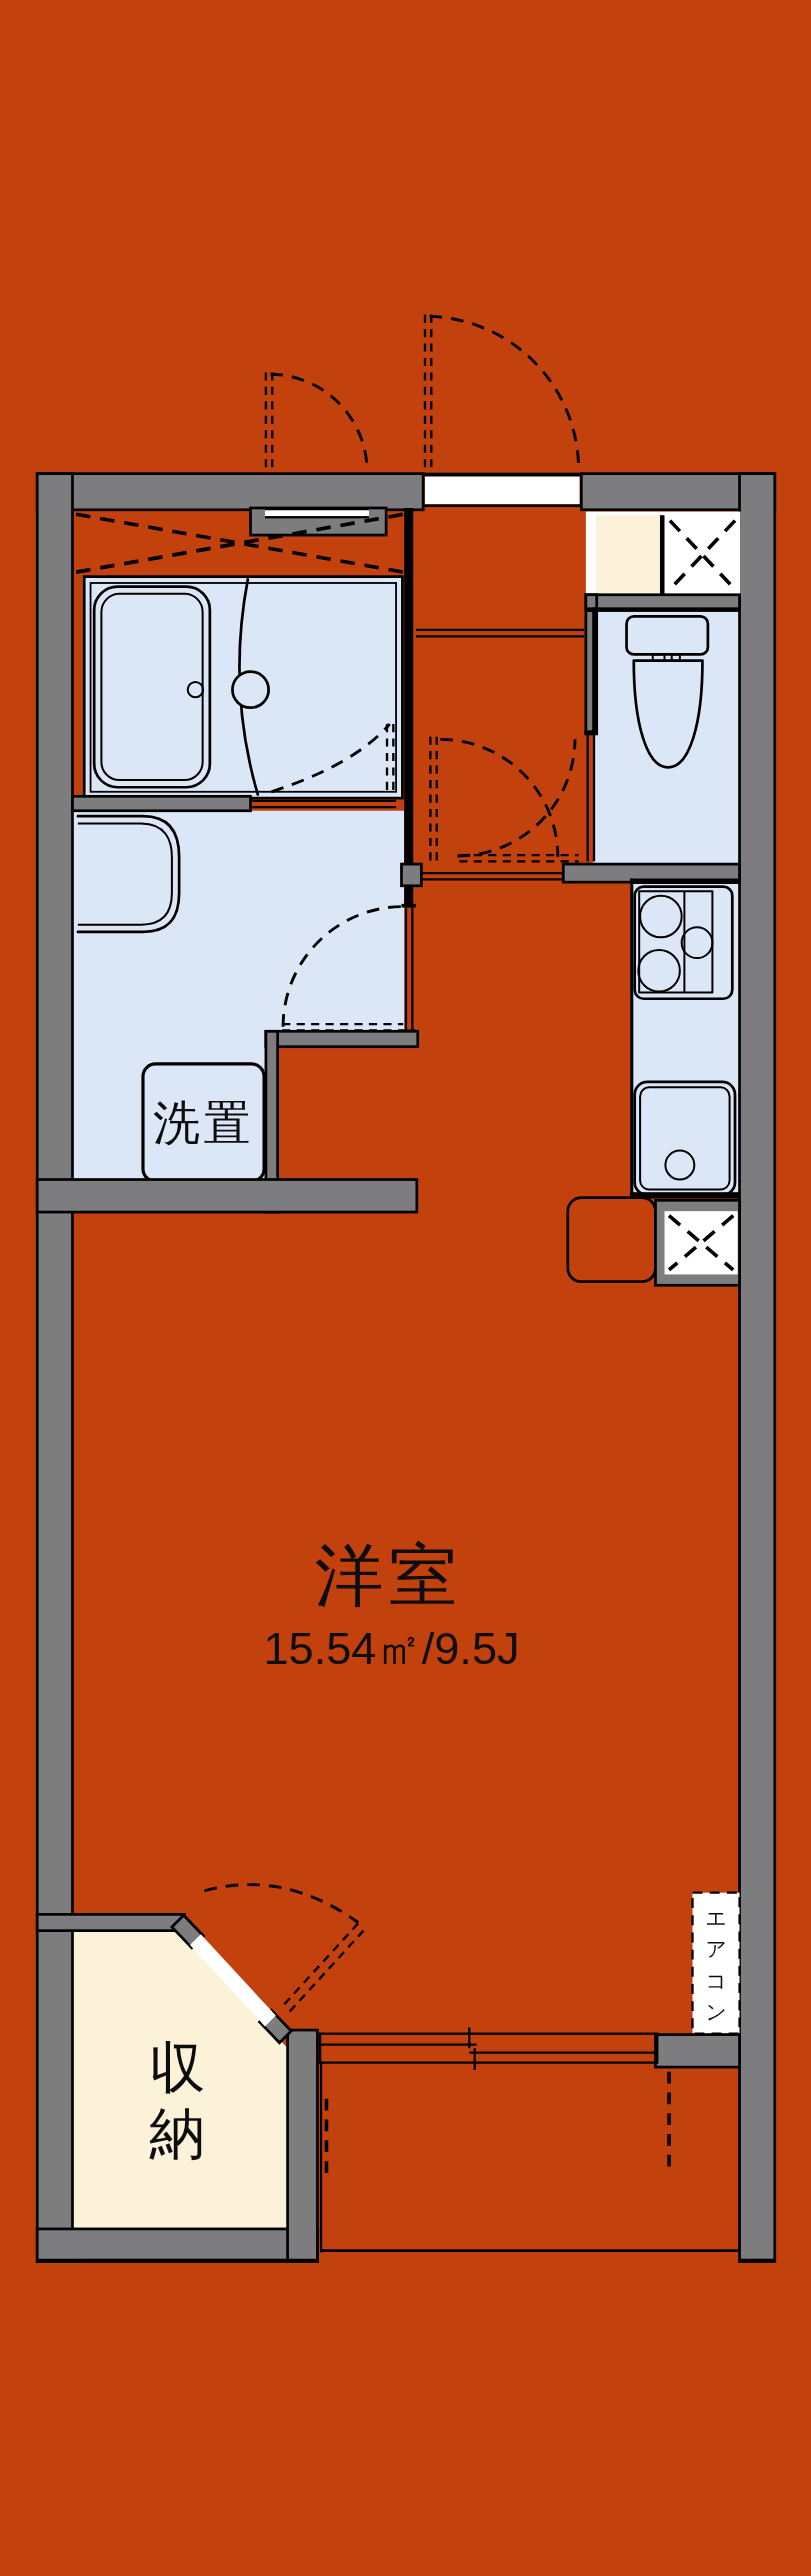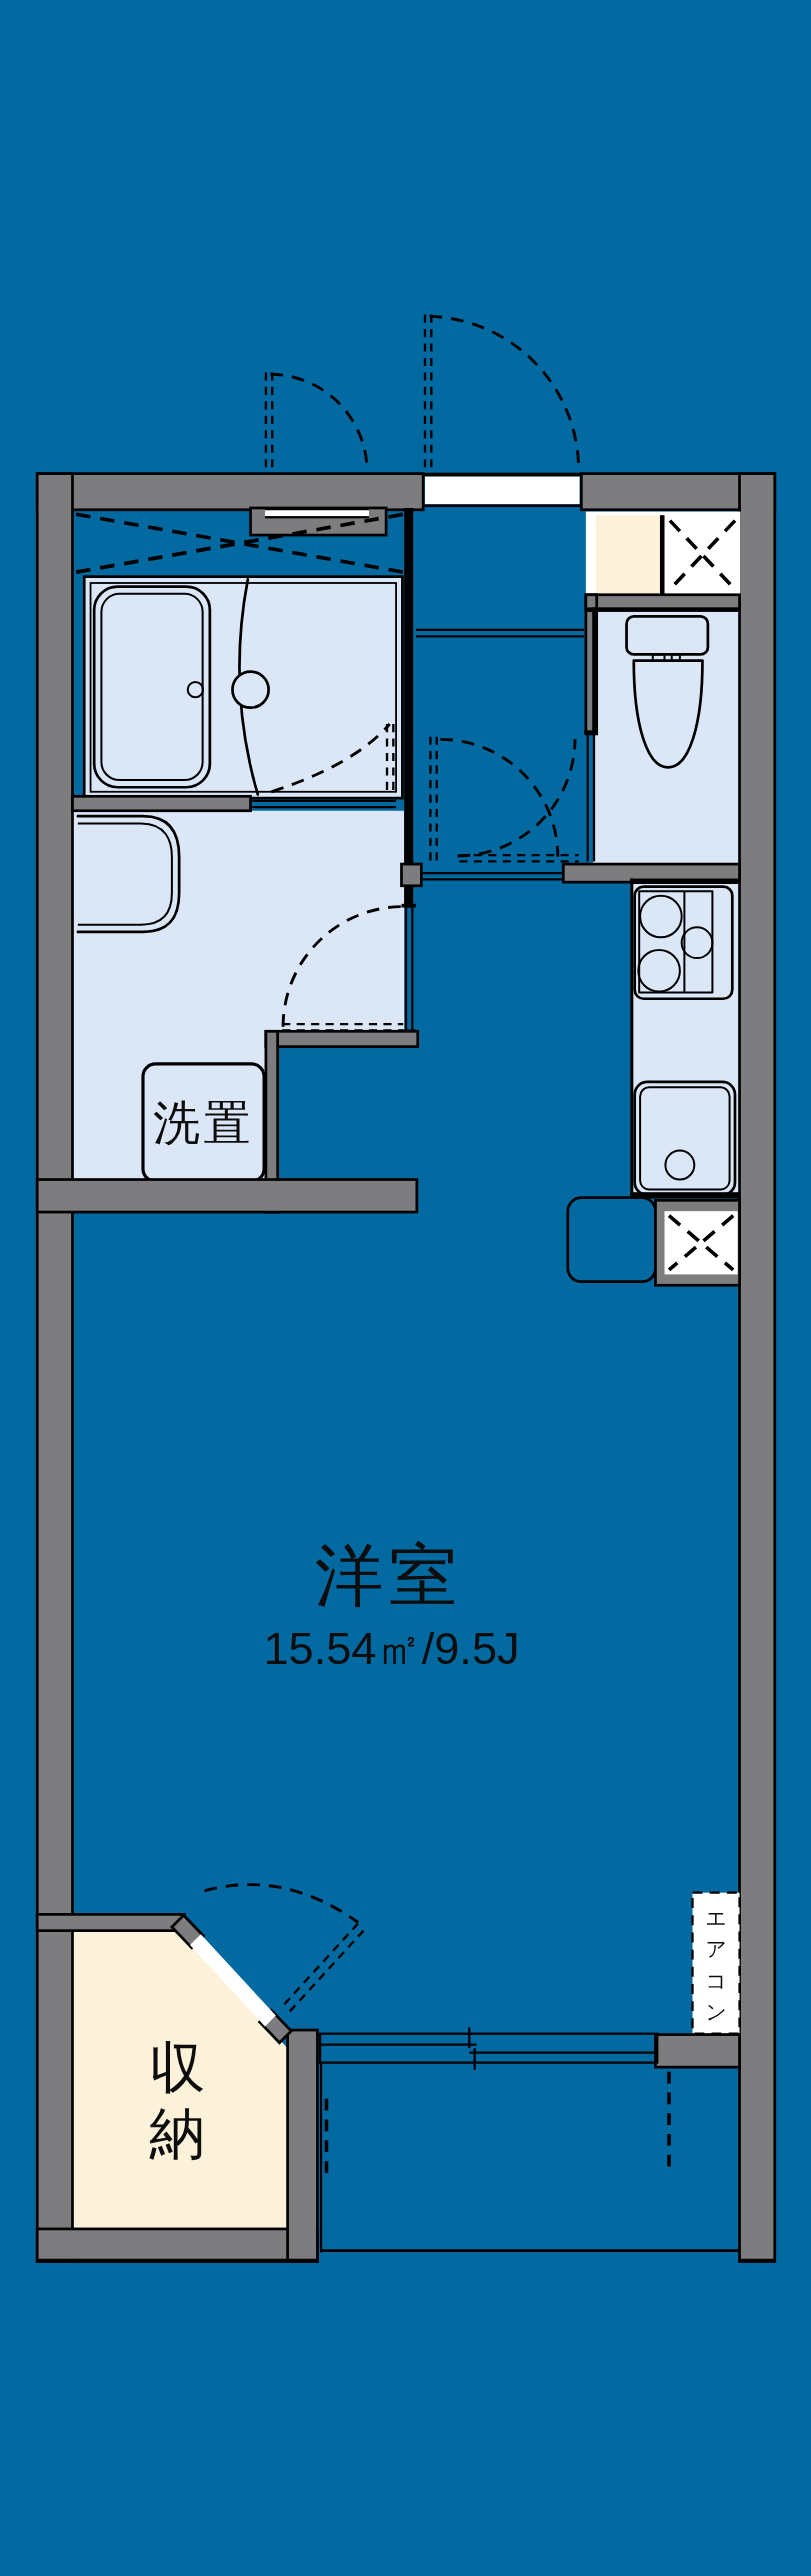--- a/index.html
+++ b/index.html
@@ -1,16 +1,16 @@
 <!DOCTYPE html>
 <html style="font-size:14.5px"><head>
 <meta charset="utf-8">
 <style>
   html,body{margin:0;padding:0;background:#ffffff;}
-  .stage{position:relative;width:812px;height:2576px;background:#0369a1;overflow:hidden;
+  .stage{position:relative;width:812px;height:2576px;background:#c2410c;overflow:hidden;
          font-family:"Liberation Sans","DejaVu Sans",sans-serif;}
   svg text{font-family:"Liberation Sans","DejaVu Sans",sans-serif;fill:#0d0d0d;}
   .wall{fill:#7d7d80;stroke:#000;stroke-width:3;}
   .blk{fill:#000;stroke:none;}
   .white{fill:#fff;stroke:none;}
   .roomblue{fill:#dbe7f7;}
   .cream{fill:#fcf1d9;}
   .ln{stroke:#000;fill:none;}
   .thin{stroke-width:2.5;}
   .med{stroke-width:3;}

